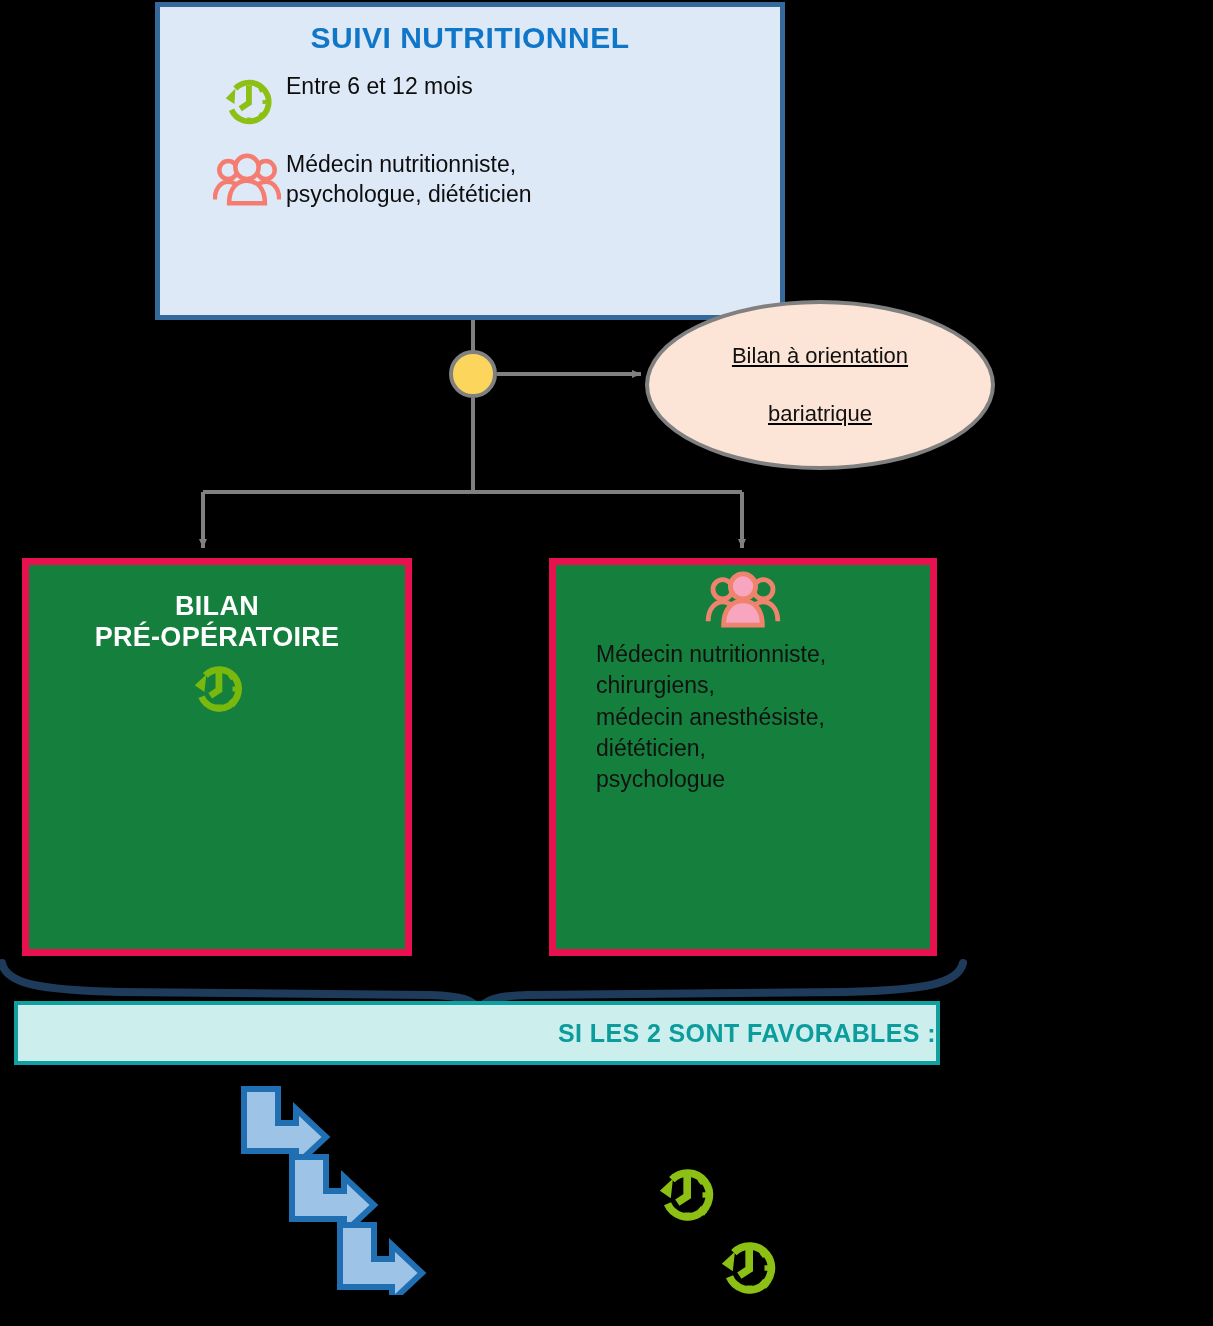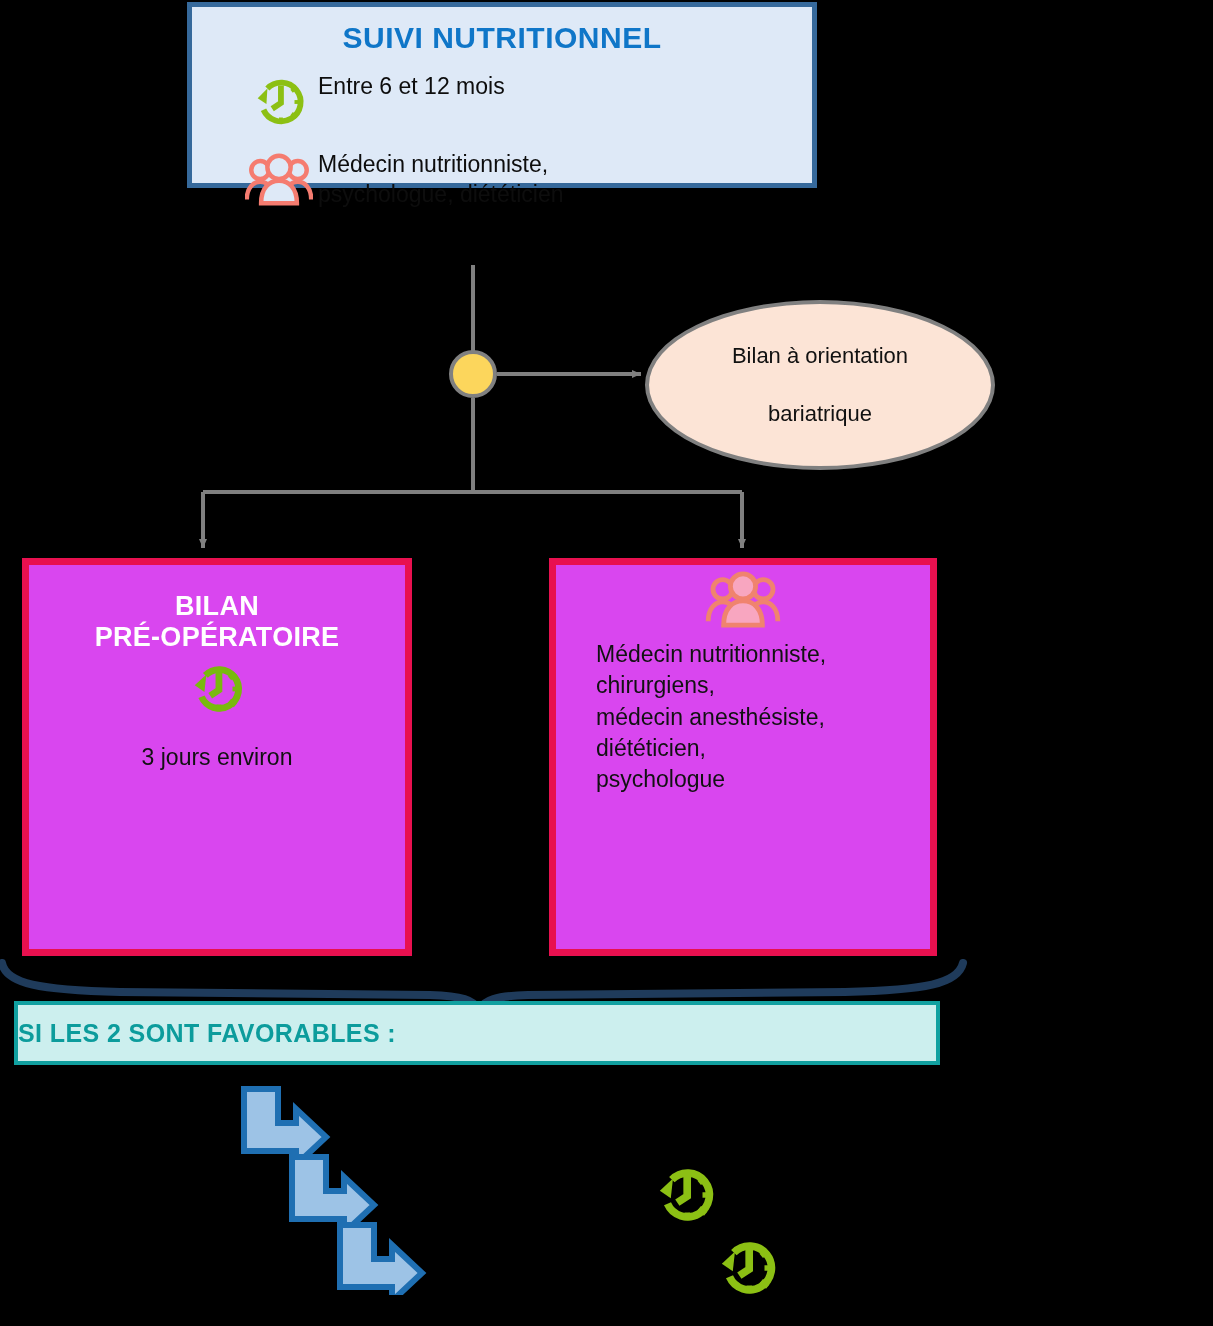--- a/index.html
+++ b/index.html
@@ -27,25 +27,24 @@
     height: 1326px;
     pointer-events: none;
   }
 
   
   .box-blue {
     position: absolute;
     left: 155px;
     top: 2px;
     width: 630px;
-    height: 186px;
+    height: 318px;
     background: #DEE9F7;
     border: 5px solid #36699B;
     box-sizing: border-box;
-    margin-left: 32px;
   }
   .box-blue .title {
     color: #0F76C8;
     font-size: 30px;
     font-weight: bold;
     text-align: center;
     letter-spacing: 0.5px;
     margin-top: 14px;
   }
   .row {
@@ -75,20 +74,21 @@
     width: 350px;
     height: 170px;
     border-radius: 50%;
     background: #FCE4D6;
     border: 4px solid #808080;
     box-sizing: border-box;
     display: flex;
     flex-direction: column;
     align-items: center;
     justify-content: center;
+    text-decoration: underline;
   }
   .ellipse .elabel {
     font-size: 22px;
     color: #111;
     line-height: 1.0;
     text-align: center;
   }
   .ellipse .elabel + .elabel { margin-top: 36px; }
 
   
@@ -100,21 +100,21 @@
     height: 48px;
     border-radius: 50%;
     background: #FCD65C;
     border: 4px solid #808080;
     box-sizing: border-box;
   }
 
   
   .box-pink {
     position: absolute;
-    background: #d946ef;
+    background: #15803d;
     border: 7px solid #E8104F;
     box-sizing: border-box;
   }
   #pink-left  { left: 22px;  top: 558px; width: 390px; height: 398px; }
   #pink-right { left: 549px; top: 558px; width: 388px; height: 398px; }
   .box-pink .ptitle {
     color: #ffffff;
     font-size: 27px;
     font-weight: bold;
     text-align: center;
@@ -148,21 +148,22 @@
     position: absolute;
     left: 14px;
     top: 1001px;
     width: 926px;
     height: 64px;
     background: #CCEFEE;
     border: 4px solid #11A0A0;
     box-sizing: border-box;
     display: flex;
     align-items: center;
-    justify-content: flex-start;
+    justify-content: flex-end;
+    padding-left: 40px;
   }
   .box-teal .tlabel {
     color: #0C9C9C;
     font-size: 25px;
     font-weight: bold;
     letter-spacing: 0.4px;
   }
 
   
   .deco {
@@ -251,21 +252,20 @@
       <svg width="72" height="62" viewBox="0 0 64 64">
         <path d="M16 40 A20 20 0 1 0 20 18" fill="none" stroke="#79B90E" stroke-width="7" stroke-linecap="butt"></path>
         <path d="M9 28 L21 17 L19 35 Z" fill="#79B90E"></path>
         <path d="M34 15 L34 33 L25 39" fill="none" stroke="#79B90E" stroke-width="7" stroke-linecap="butt"></path>
         <line x1="48" y1="32" x2="55" y2="32" stroke="#79B90E" stroke-width="5"></line>
         <line x1="34" y1="48" x2="34" y2="55" stroke="#79B90E" stroke-width="5"></line>
         <line x1="45" y1="21" x2="51" y2="16" stroke="#79B90E" stroke-width="5"></line>
         <line x1="45" y1="44" x2="51" y2="49" stroke="#79B90E" stroke-width="5"></line>
       </svg>
     </div>
-    <div class="pbody-center">3 jours environ</div>
   </div>
 
   <div class="box-pink" id="pink-right">
     <div class="icon-center">
       <svg width="78" height="60" viewBox="0 0 76 62">
         <circle cx="17" cy="21" r="10" fill="none" stroke="#F0836E" stroke-width="5"></circle>
         <path d="M2 54 C2 40 10 34 17 34 C24 34 32 40 32 54" fill="none" stroke="#F0836E" stroke-width="5"></path>
         <circle cx="59" cy="21" r="10" fill="none" stroke="#F0836E" stroke-width="5"></circle>
         <path d="M44 54 C44 40 52 34 59 34 C66 34 74 40 74 54" fill="none" stroke="#F0836E" stroke-width="5"></path>
         <circle cx="38" cy="18" r="13" fill="#F8A6C0" stroke="#F0836E" stroke-width="5"></circle>

